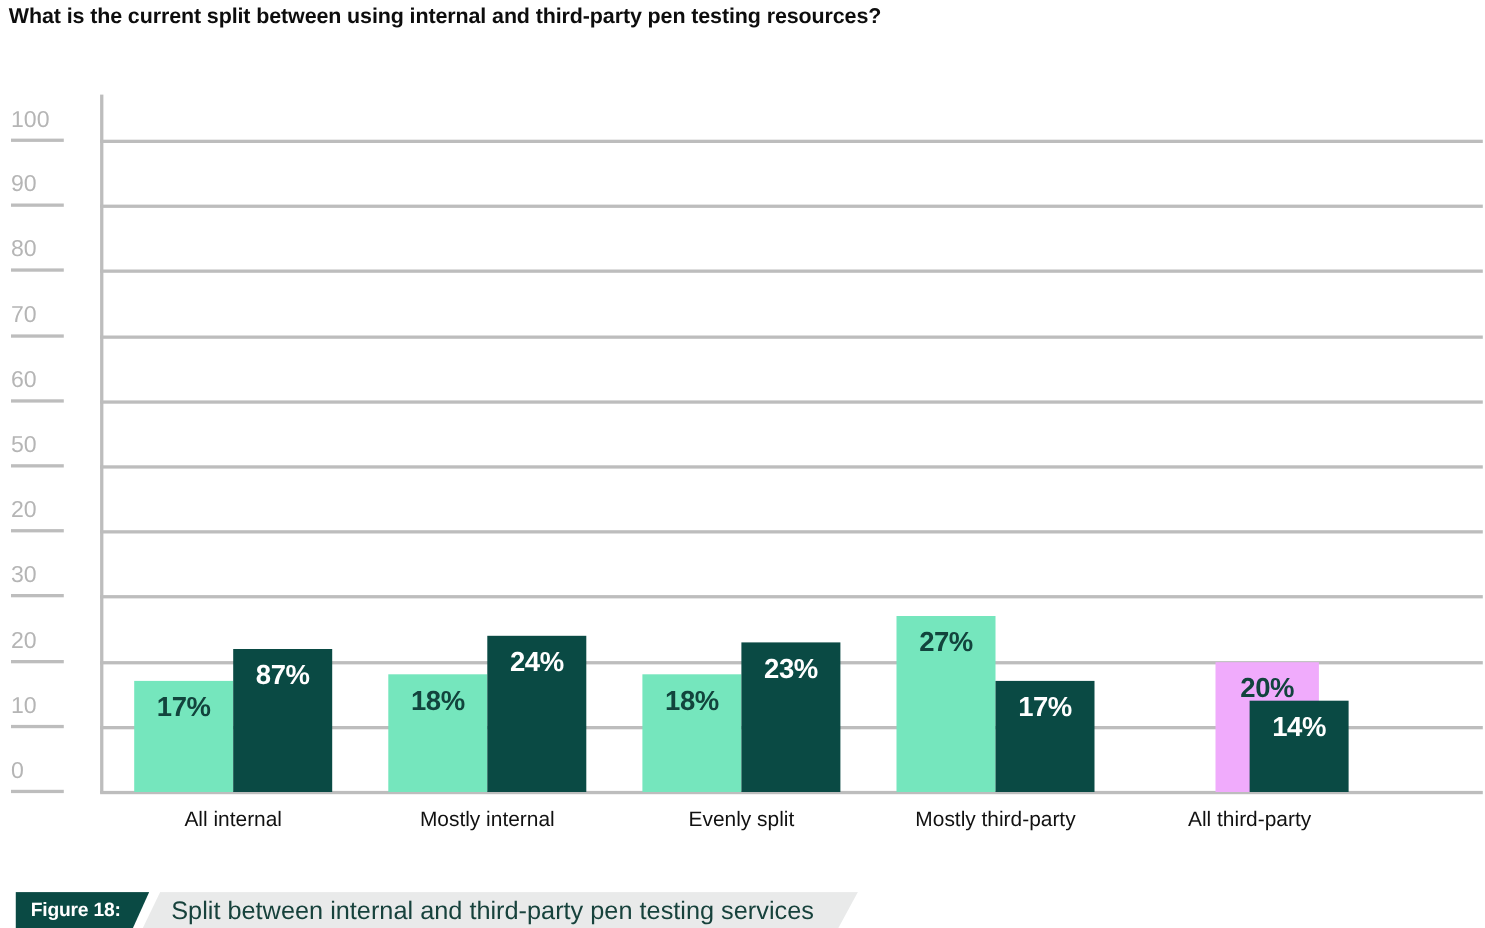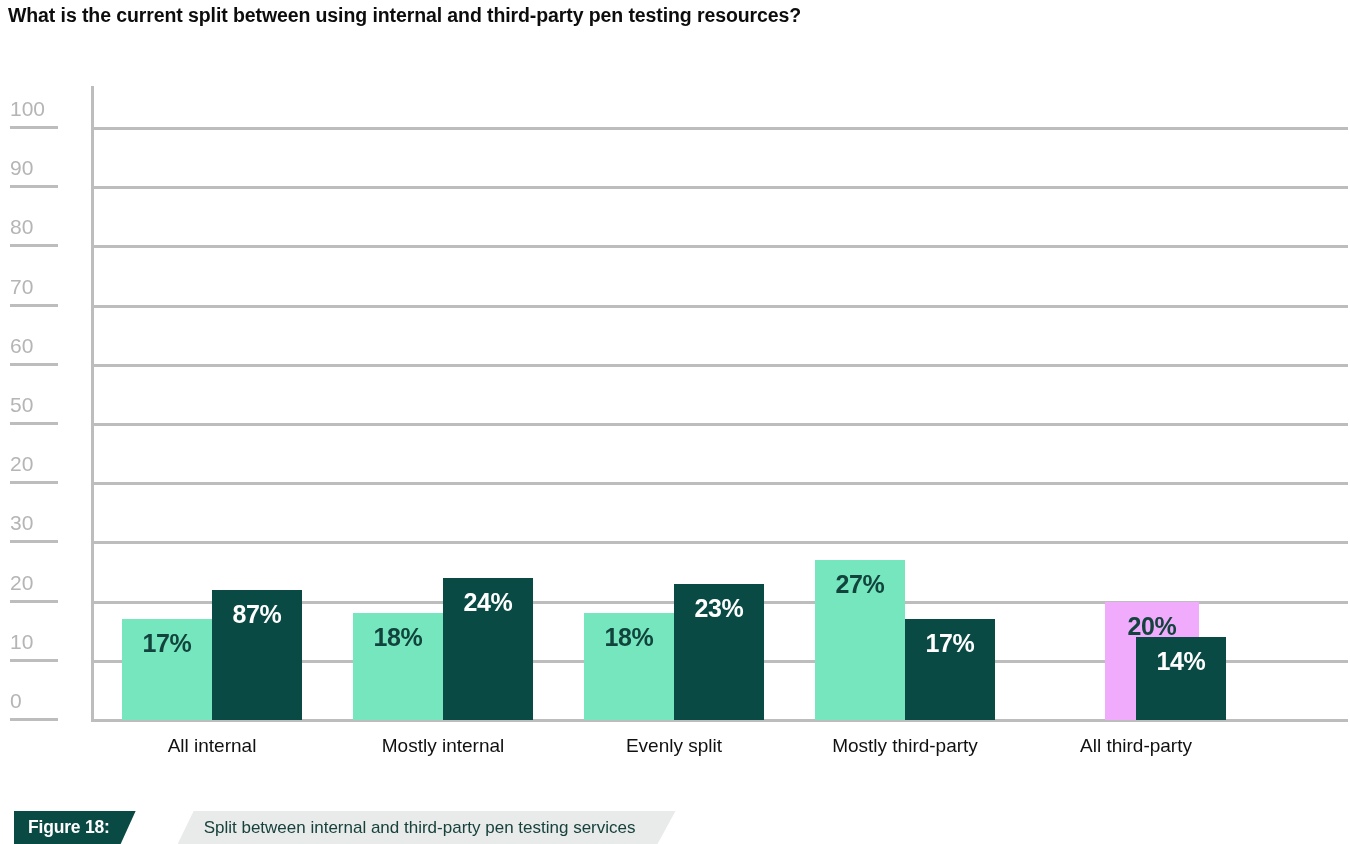--- a/index.html
+++ b/index.html
@@ -128,38 +128,37 @@
   }
 
   
   #caption {
     position: absolute;
     left: 14px;
     top: 811px;
     height: 33px;
     display: flex;
     align-items: stretch;
-    gap: 48px;
   }
   #caption-badge {
     background: #0a4a44;
     color: #ffffff;
     font-size: 17.5px;
     font-weight: bold;
     letter-spacing: -0.2px;
     display: flex;
     align-items: center;
     padding: 0 26px 0 14px;
     -webkit-clip-path: polygon(0 0, 100% 0, calc(100% - 15px) 100%, 0 100%);
     clip-path: polygon(0 0, 100% 0, calc(100% - 15px) 100%, 0 100%);
   }
   #caption-banner {
     background: #e9eaea;
     color: #17423c;
-    font-size: 17px;
+    font-size: 23px;
     display: flex;
     align-items: center;
     padding: 0 40px 0 26px;
     margin-left: -6px;
     -webkit-clip-path: polygon(16px 0, 100% 0, calc(100% - 18px) 100%, 0 100%);
     clip-path: polygon(16px 0, 100% 0, calc(100% - 18px) 100%, 0 100%);
   }
 </style>
 </head>
 <body>

